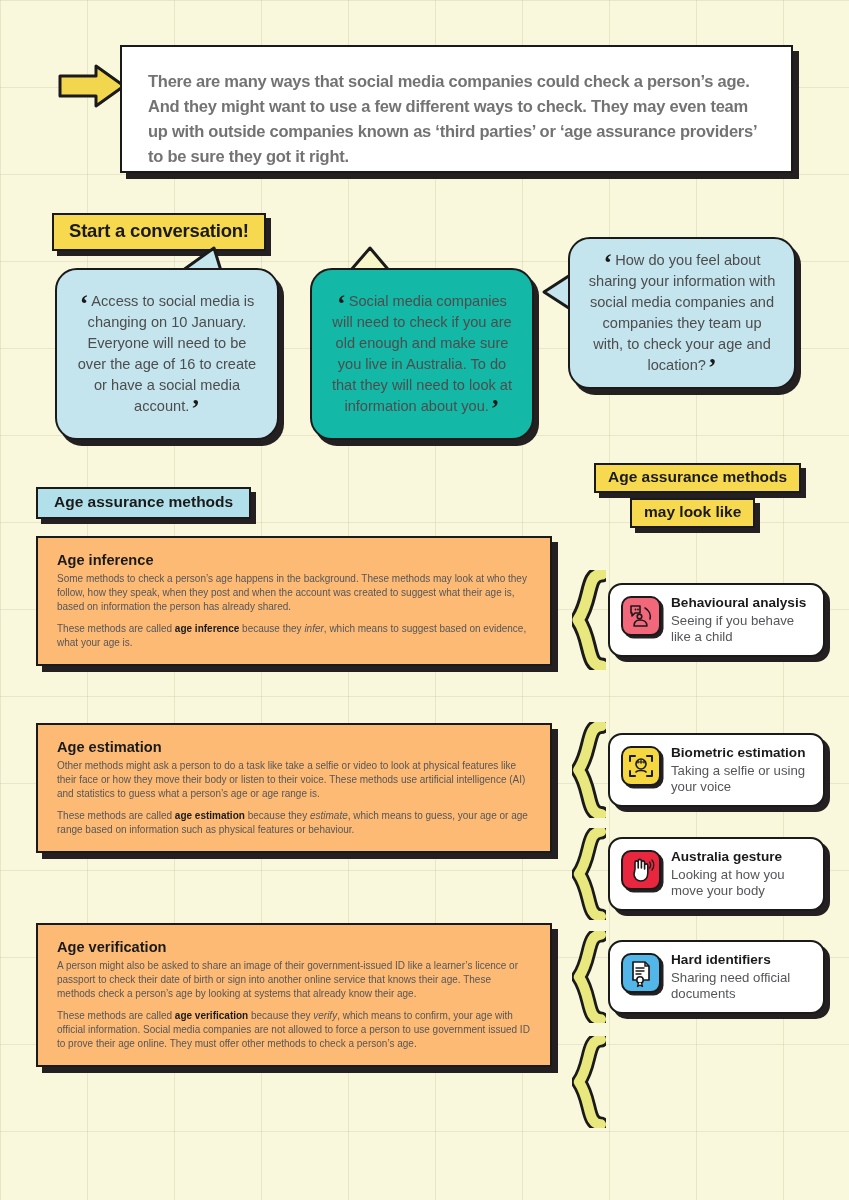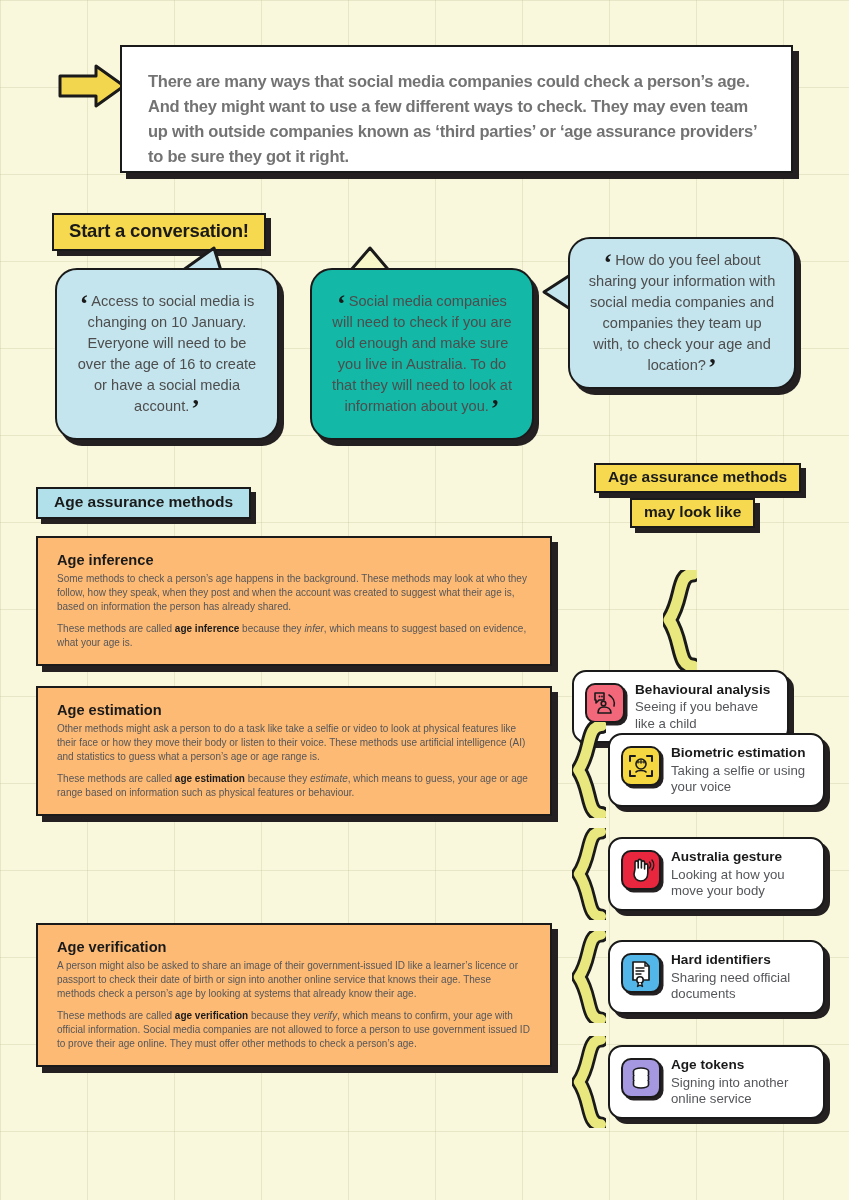--- a/index.html
+++ b/index.html
@@ -155,21 +155,21 @@
     font-size: 10px;
     line-height: 1.42;
     color: #55565a;
     margin-bottom: 7px;
   }
   .info-para:last-child { margin-bottom: 0; }
   .info-para b { color: #1a1a1a; font-weight: bold; }
   .info-para i { font-style: italic; }
 
   #card-inference   { top: 536px; }
-  #card-estimation  { top: 686px; }
+  #card-estimation  { top: 723px; }
   #card-verification{ top: 923px; }
 
   
   .chip-row {
     position: absolute;
     left: 572px;
     display: flex;
     align-items: center;
   }
   .brace { width: 34px; flex: none; margin-right: 2px; }
@@ -195,21 +195,21 @@
   }
   .chip-text { padding-top: 1px; }
   .chip-title {
     font-size: 13.6px; font-weight: bold; color: #1a1a1a;
     line-height: 1.2; margin-bottom: 1px;
   }
   .chip-sub {
     font-size: 13.2px; color: #55565a; line-height: 1.25;
   }
 
-  #chip-behavioural { top: 570px; flex-direction: column; }
+  #chip-behavioural { top: 570px; }
   #chip-biometric   { top: 722px; }
   #chip-gesture     { top: 828px; }
   #chip-hard        { top: 931px; }
   #chip-tokens      { top: 1036px; }
 </style>
 </head>
 <body>
 
 <div id="intro-wrap">
   <svg id="intro-arrow" viewBox="0 0 72 48">
@@ -357,27 +357,13 @@
       <div class="chip-sub">Sharing need official documents</div>
     </div>
   </div>
 </div>
 
 <div class="chip-row" id="chip-tokens">
   <svg class="brace" viewBox="0 0 34 100" style="height:92px;">
     <path d="M30 4 C14 4 20 30 6 50 C20 70 14 96 30 96" fill="none" stroke="#1a1a1a" stroke-width="17" stroke-linecap="round" stroke-linejoin="round"></path>
     <path d="M30 4 C14 4 20 30 6 50 C20 70 14 96 30 96" fill="none" stroke="#e8e87e" stroke-width="11" stroke-linecap="round" stroke-linejoin="round"></path>
   </svg>
-  <div class="chip">
-    <div class="chip-icon" style="background:#a698e0;">
-      <svg viewBox="0 0 30 30" width="30" height="30">
-        <ellipse cx="15" cy="8" rx="7.5" ry="3" fill="#ffffff" stroke="#1a1a1a" stroke-width="1.6"></ellipse>
-        <path d="M7.5 8 v4 a7.5 3 0 0 0 15 0 V8" fill="#ffffff" stroke="#1a1a1a" stroke-width="1.6"></path>
-        <path d="M7.5 13 v4 a7.5 3 0 0 0 15 0 v-4" fill="#ffffff" stroke="#1a1a1a" stroke-width="1.6"></path>
-        <path d="M7.5 18 v4 a7.5 3 0 0 0 15 0 v-4" fill="#ffffff" stroke="#1a1a1a" stroke-width="1.6"></path>
-      </svg>
-    </div>
-    <div class="chip-text">
-      <div class="chip-title">Age tokens</div>
-      <div class="chip-sub">Signing into another online service</div>
-    </div>
-  </div>
 </div>
 
 </body></html>

